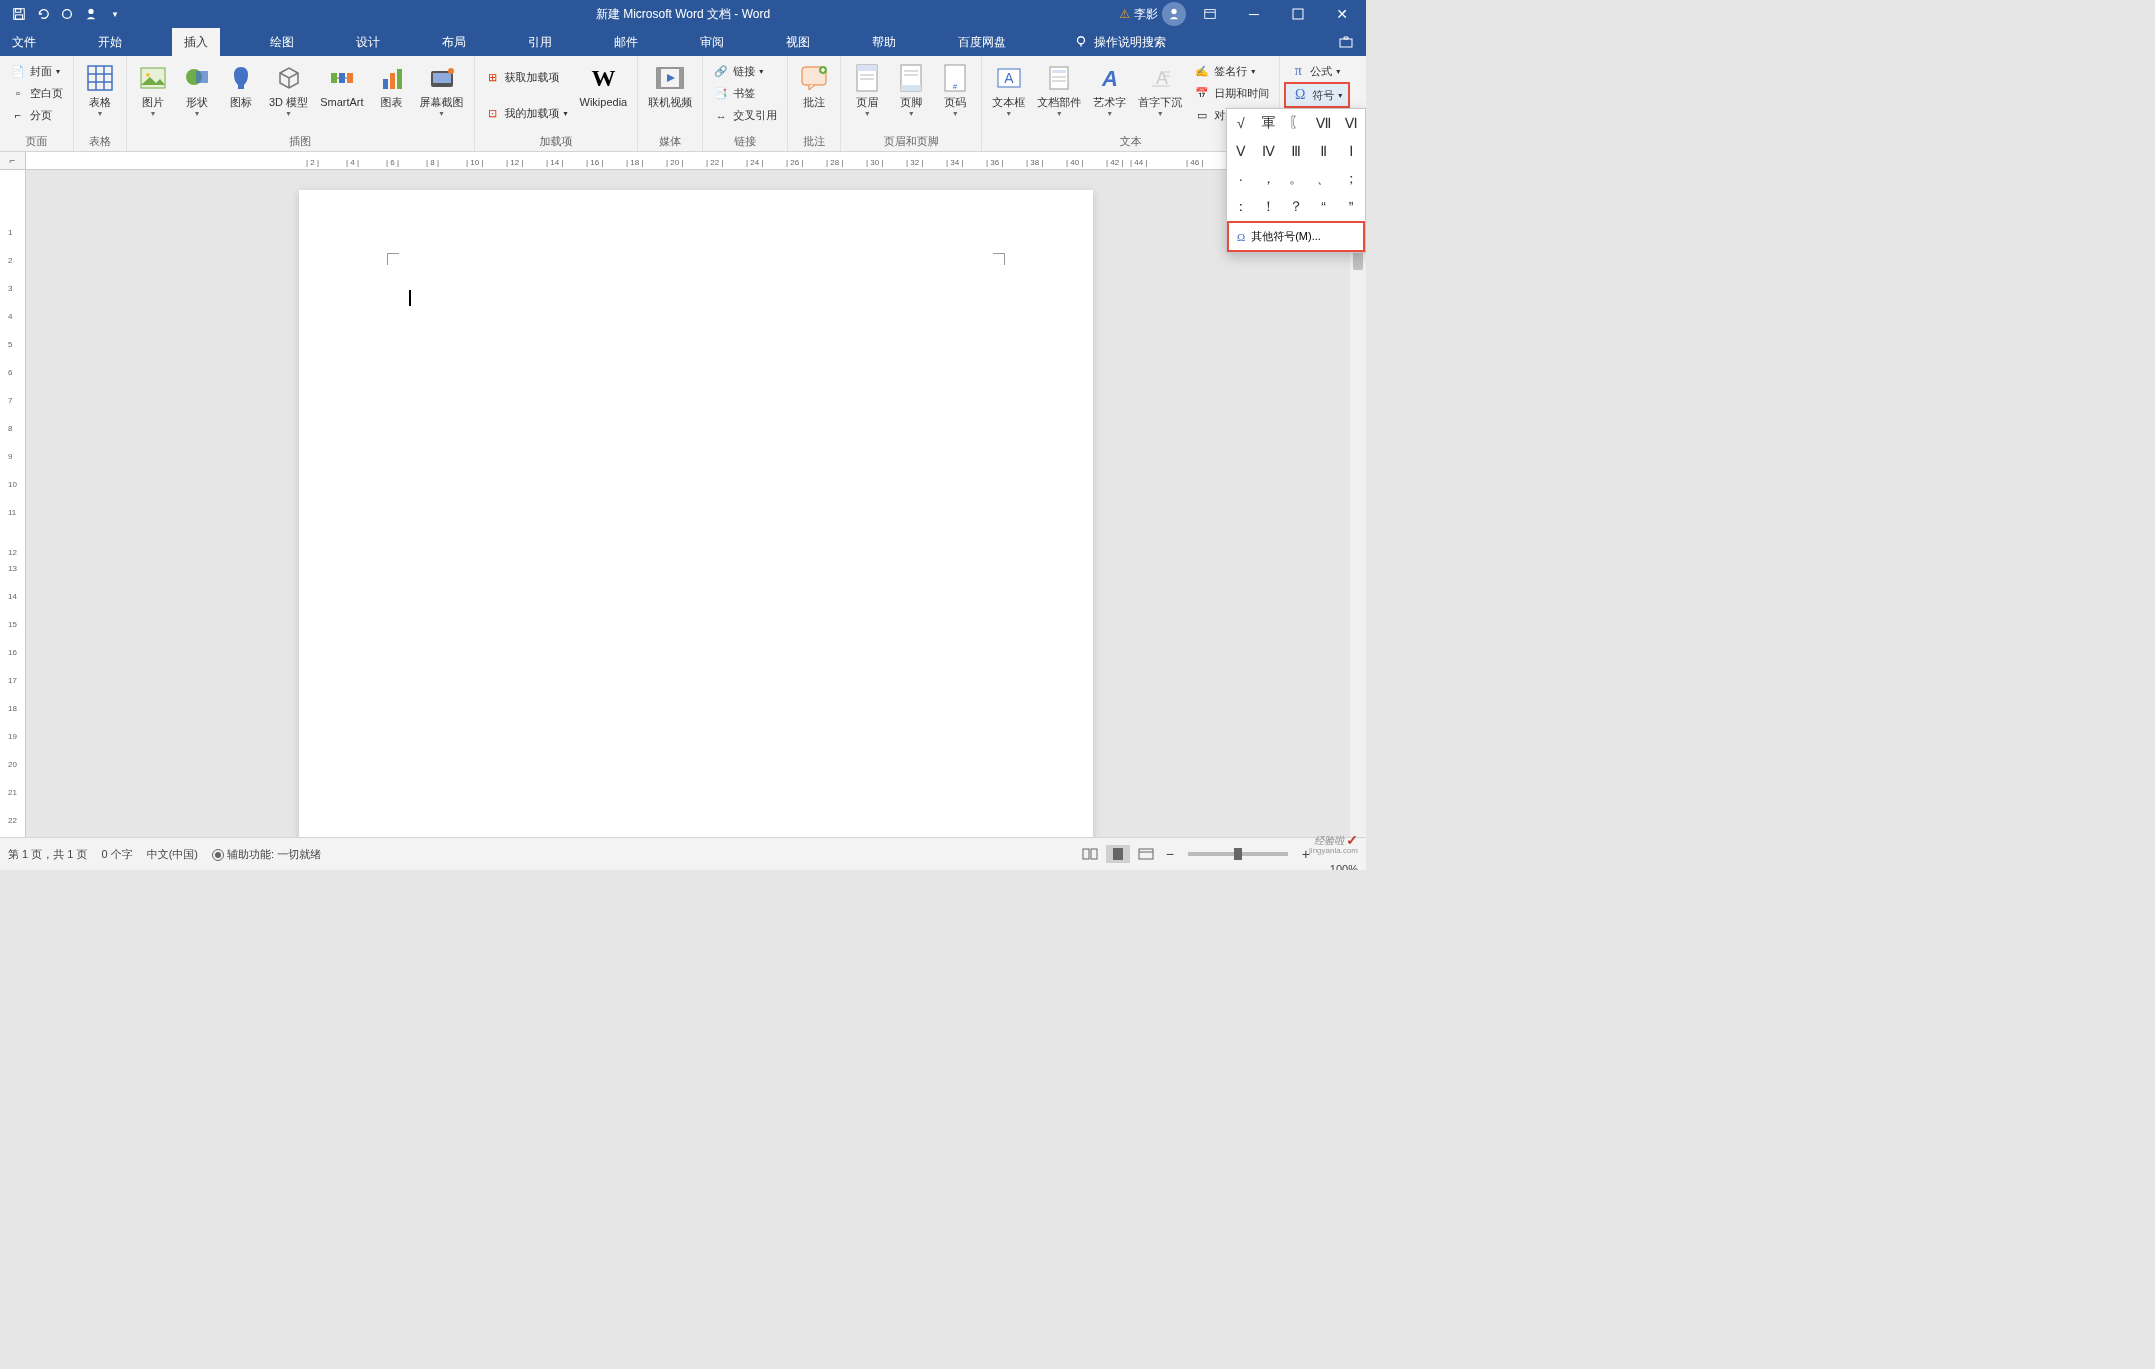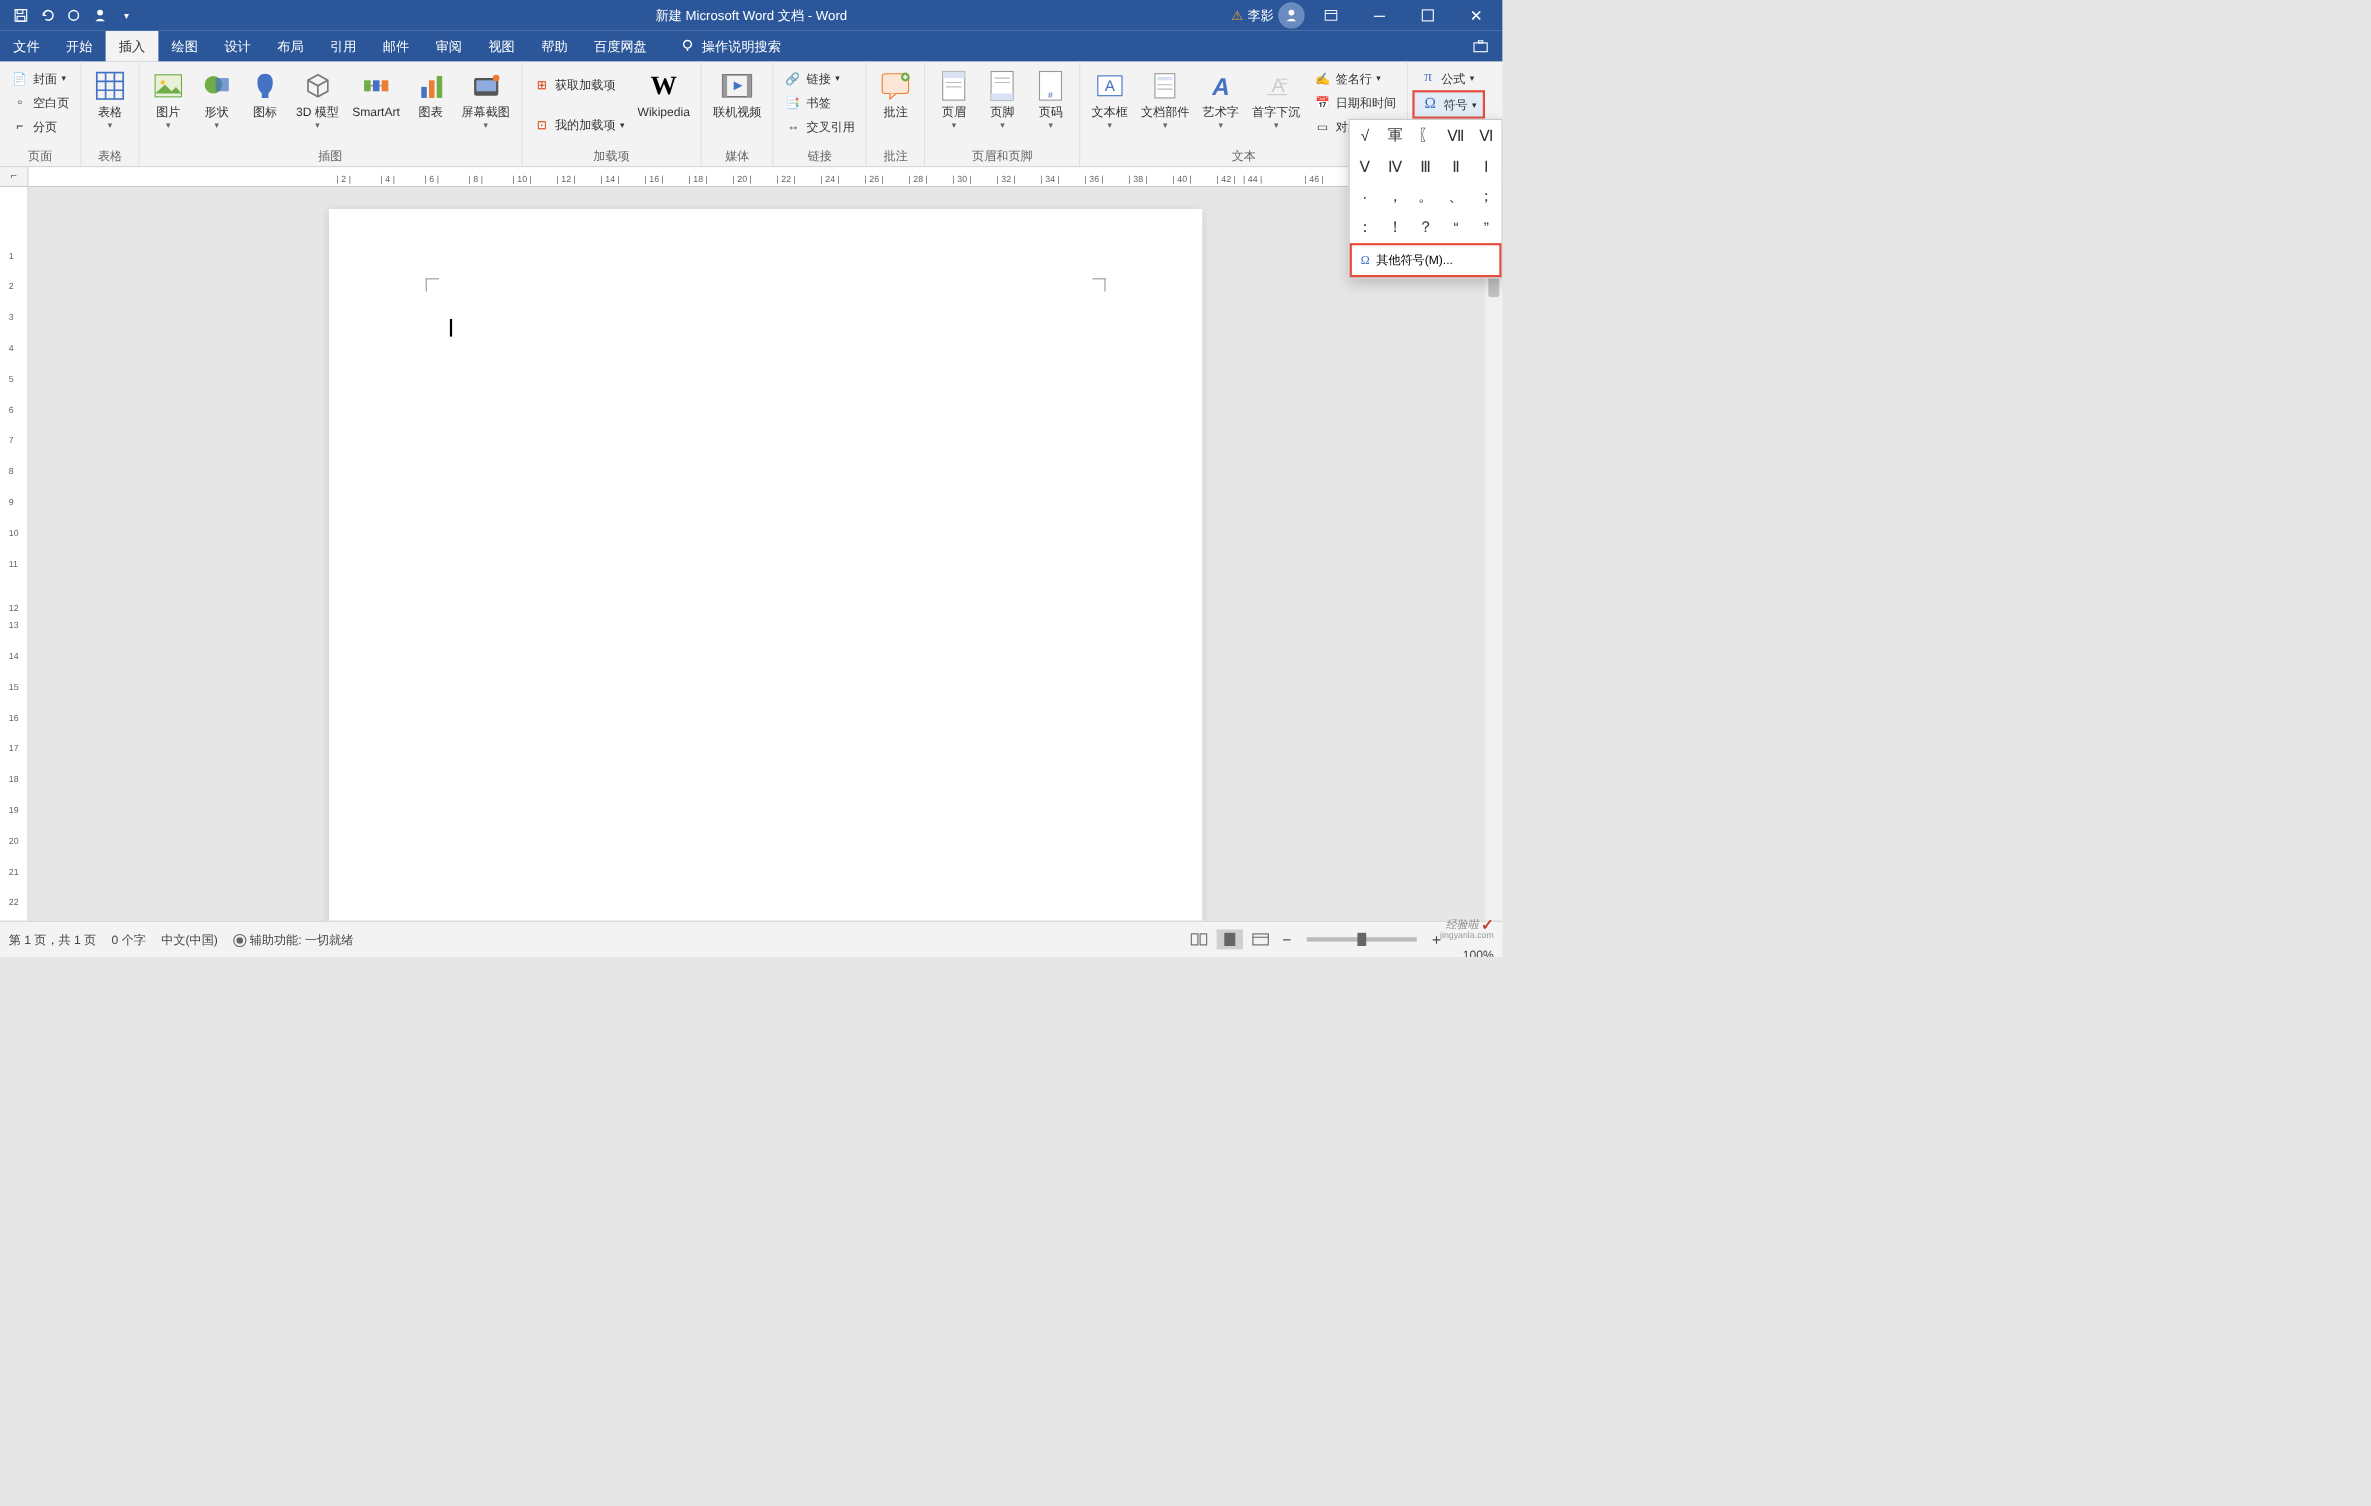--- a/index.html
+++ b/index.html
@@ -6,21 +6,21 @@
 body{background:#e6e6e6;overflow:hidden;width:1366px;height:870px;position:relative;}
 .titlebar{background:#2b579a;height:28px;display:flex;align-items:center;color:#fff;font-size:12px;position:relative;}
 .qat{display:flex;align-items:center;gap:2px;padding-left:8px;}
 .qat-btn{width:22px;height:22px;display:flex;align-items:center;justify-content:center;color:#fff;cursor:pointer;}
 .qat-btn svg{width:14px;height:14px;}
 .title-center{position:absolute;left:50%;transform:translateX(-50%);}
 .title-right{margin-left:auto;display:flex;align-items:center;gap:4px;padding-right:4px;}
 .win-btn{width:40px;height:28px;display:flex;align-items:center;justify-content:center;cursor:pointer;font-size:14px;}
 .avatar{width:24px;height:24px;border-radius:50%;background:#6a8bc0;display:flex;align-items:center;justify-content:center;}
 .avatar svg{width:14px;height:14px;fill:#fff;}
-.tabbar{background:#2b579a;height:28px;display:flex;align-items:center;color:#fff;font-size:12px;}
+.tabbar{background:#2b579a;height:28px;display:flex;align-items:center;color:#fff;font-size:12px;gap:38px;}
 .tab{padding:0 12px;height:28px;display:flex;align-items:center;cursor:pointer;}
 .tab.active{background:#f3f3f3;color:#333;}
 .tell-me{display:flex;align-items:center;gap:6px;margin-left:10px;padding:0 8px;}
 .share-icon{margin-left:auto;width:40px;display:flex;align-items:center;justify-content:center;height:28px;}
 .ribbon{background:#f3f3f3;height:96px;display:flex;border-bottom:1px solid #d4d4d4;}
 .group{display:flex;flex-direction:column;border-right:1px solid #e1e1e1;padding:2px 4px 0;}
 .group-body{flex:1;display:flex;align-items:flex-start;}
 .group-label{text-align:center;font-size:11px;color:#666;padding:2px 0;}
 .big-btn{display:flex;flex-direction:column;align-items:center;justify-content:flex-start;padding:4px 6px 0;cursor:pointer;min-width:40px;}
 .big-btn .ic{width:32px;height:32px;display:flex;align-items:center;justify-content:center;}

